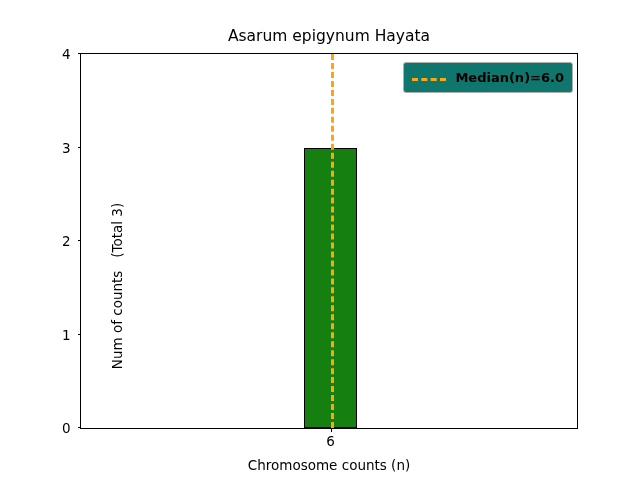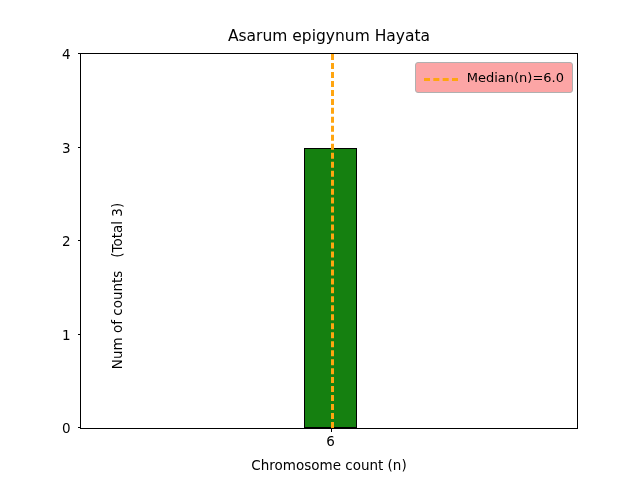--- a/index.html
+++ b/index.html
@@ -127,28 +127,29 @@
     line-height: 16px;
     color: #000000;
     white-space: pre;
   }
 
   
   #legend {
     position: absolute;
     right: 4px;
     top: 8px;
-    background: #fca5a5;
+    background: #0f766e;
     border: 1px solid #b0b0b0;
     border-radius: 3px;
     padding: 6px 8px 6px 8px;
     box-sizing: border-box;
     display: flex;
     align-items: flex-start;
     gap: 9px;
+    font-weight: bold;
   }
   #legend-swatch {
     flex: 0 0 auto;
     width: 34px;
     height: 17px;
     position: relative;
   }
   #legend-swatch::before {
     content: "";
     position: absolute;
@@ -203,15 +204,15 @@
 
     <div id="legend">
       <span id="legend-swatch" style="--c: #ffa510;"></span>
       <span id="legend-text">
         <span>Median(n)=6.0</span>
       </span>
     </div>
 
   </div>
 
-  <div id="xlabel">Chromosome count (n)</div>
+  <div id="xlabel">Chromosome counts (n)</div>
 
 </div>
 
 </body></html>

